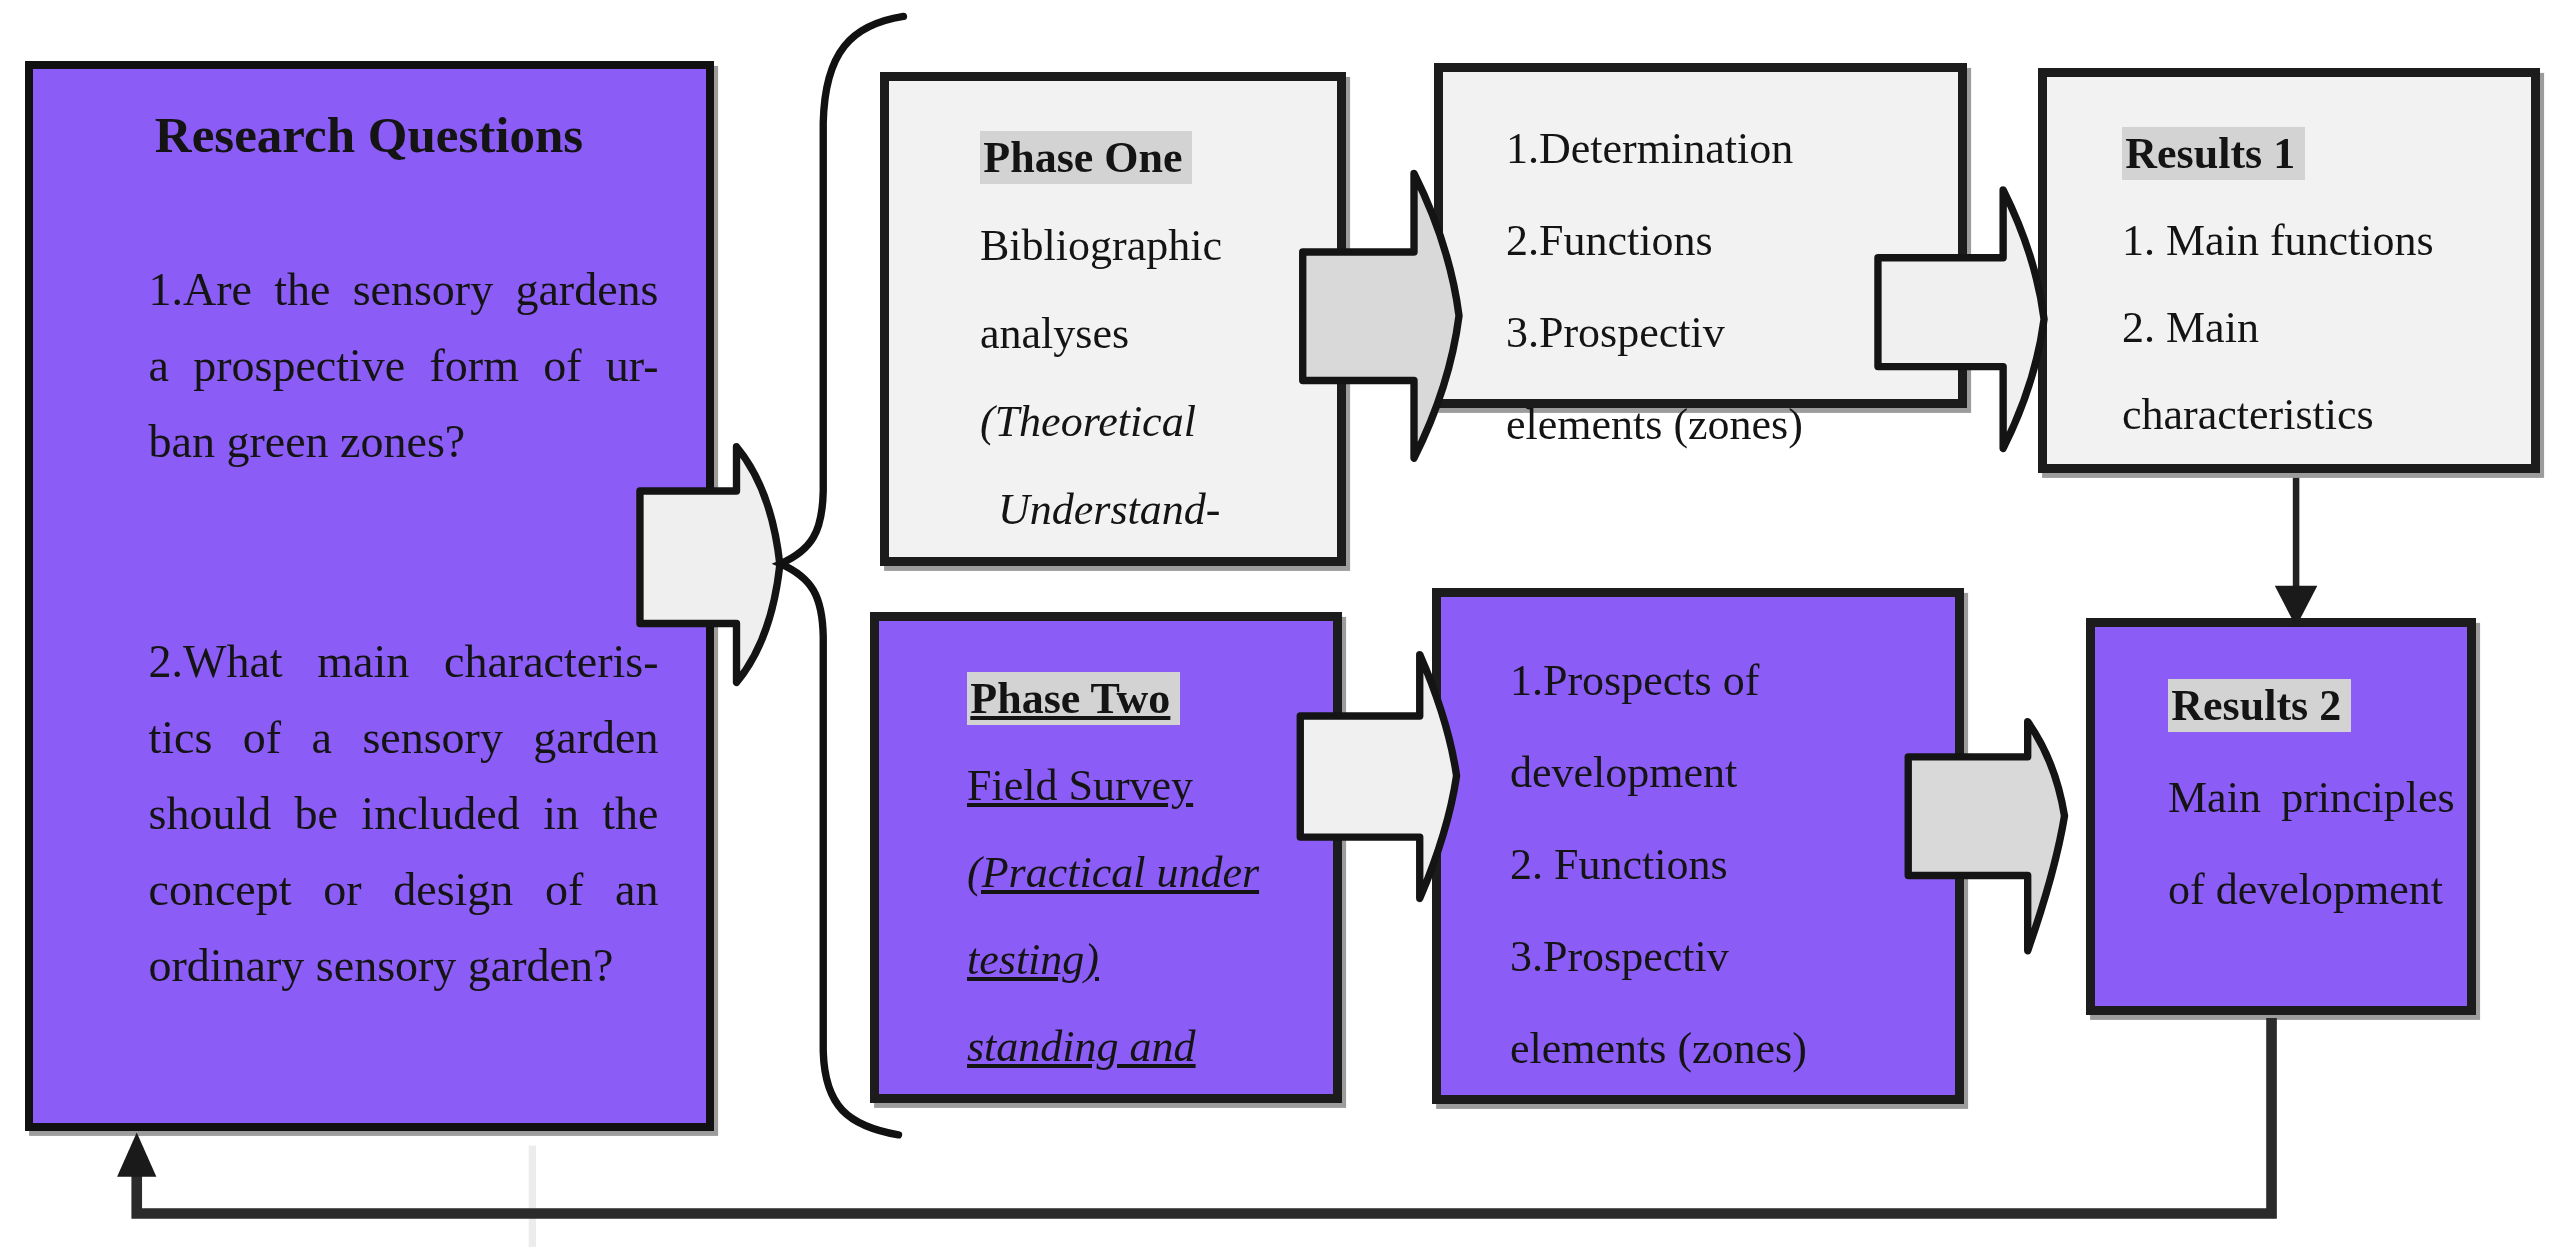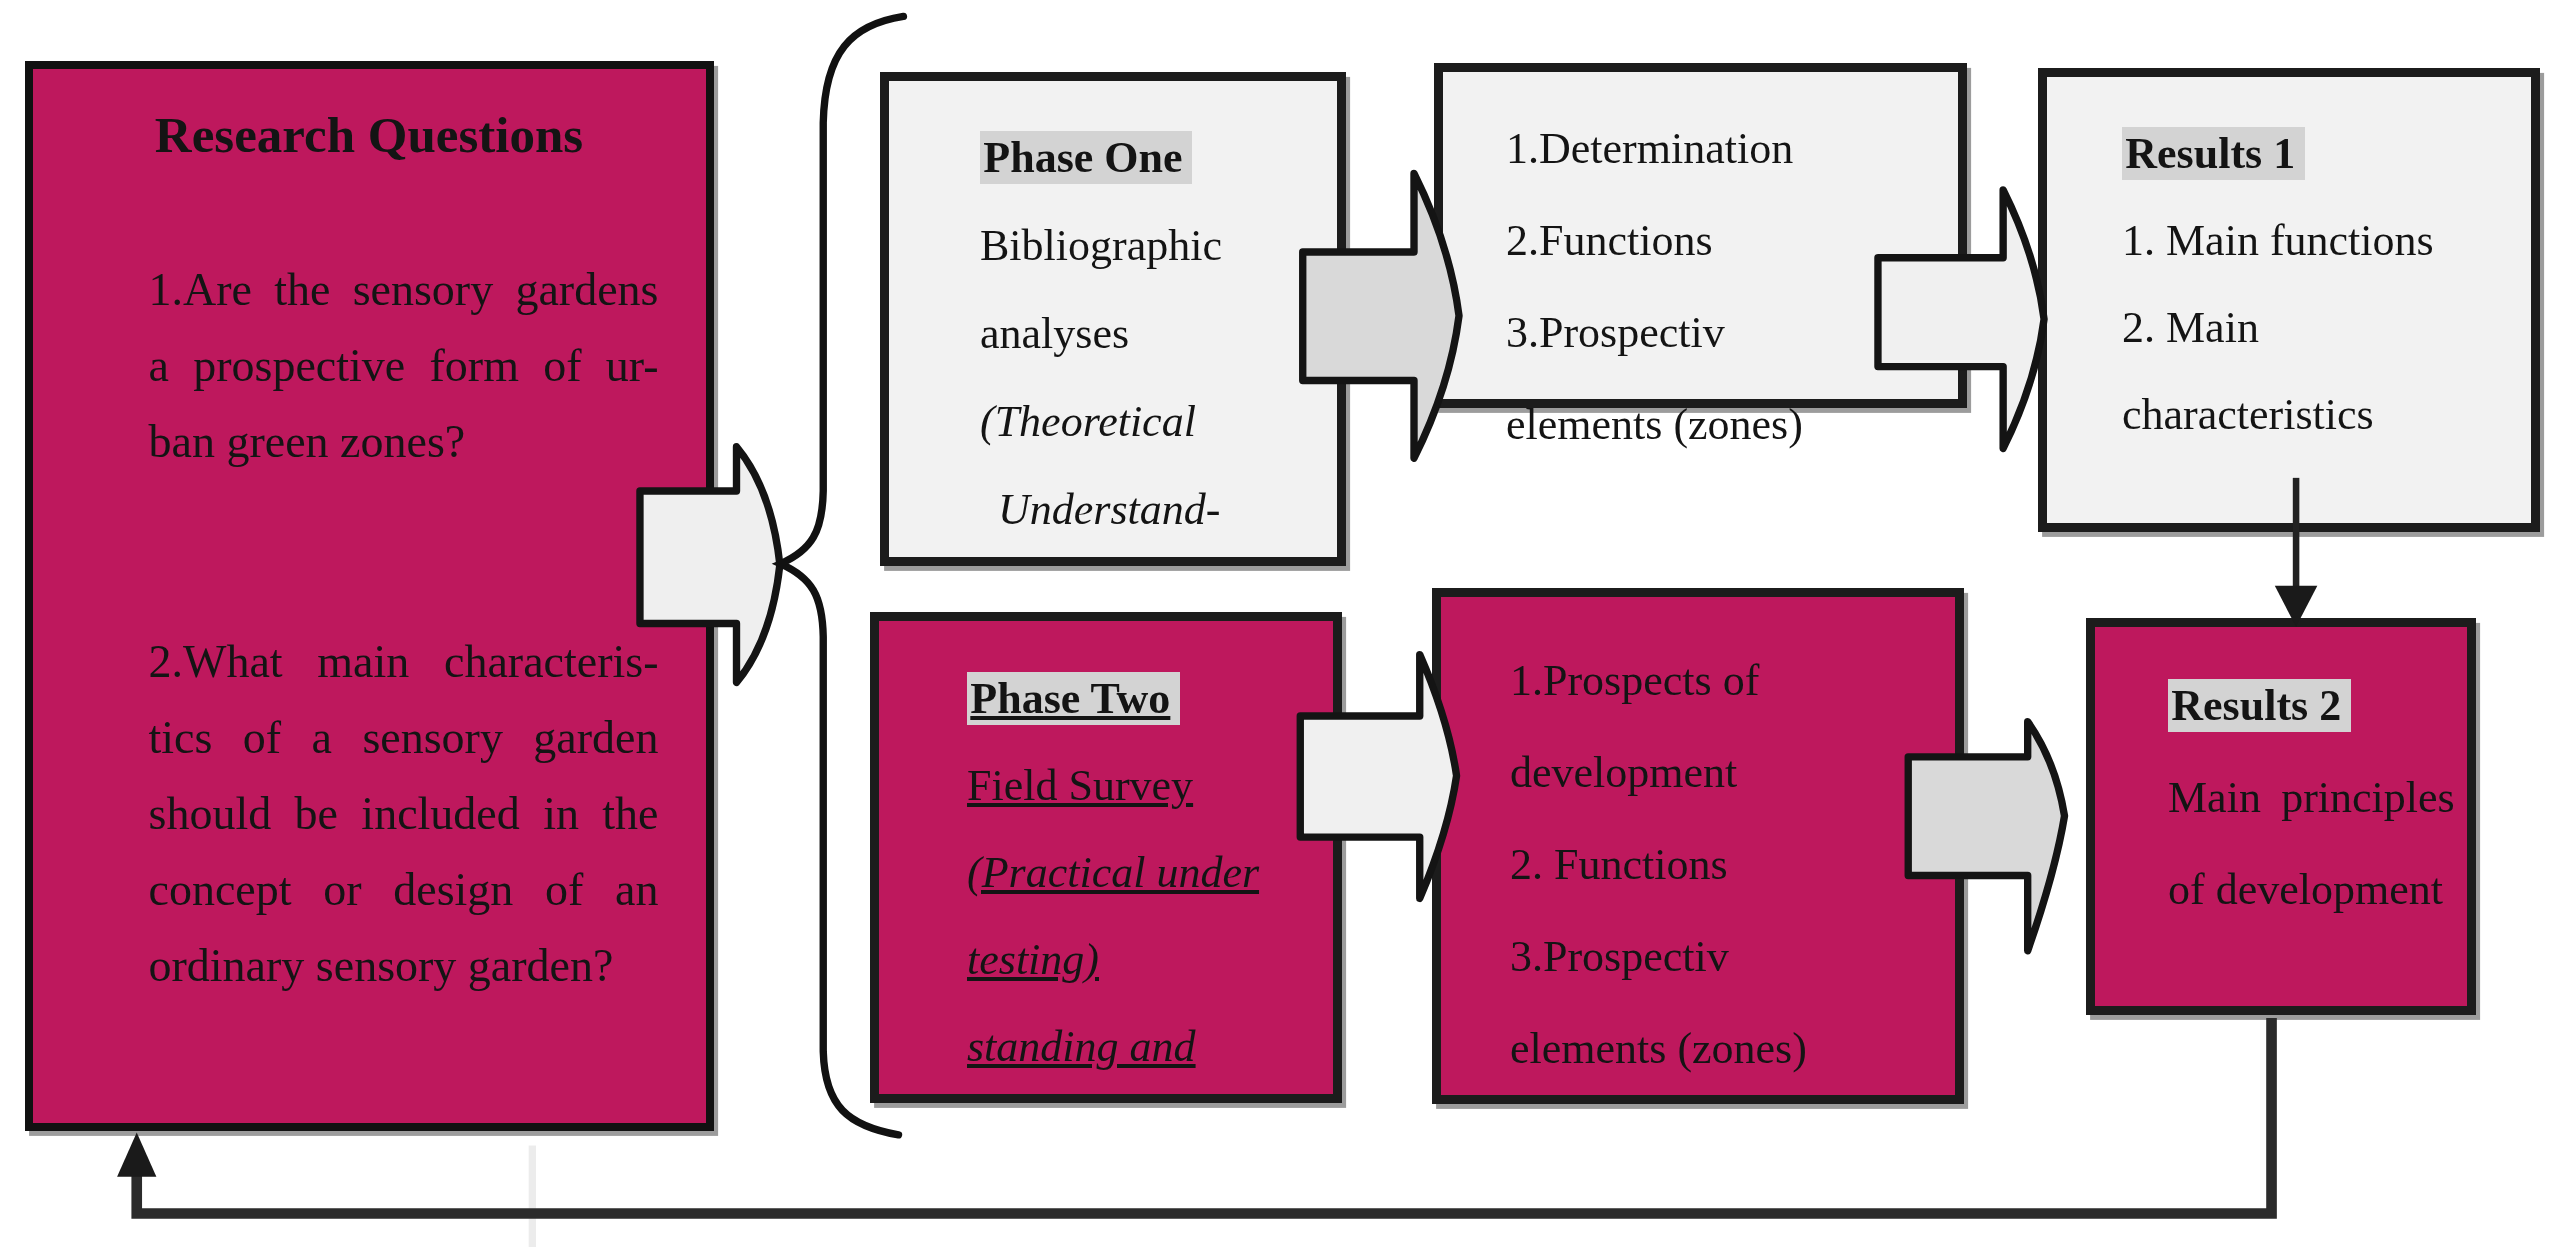--- a/index.html
+++ b/index.html
@@ -9,21 +9,21 @@
     height: 1247px;
     background: #ffffff;
     font-family: "Liberation Serif", "DejaVu Serif", serif;
     color: #141414;
     overflow: hidden;
   }
   .box {
     position: absolute;
     box-sizing: border-box;
     border: 9.8px solid #1c1c1c;
-    background: #be185d;
+    background: #8b5cf6;
     box-shadow: 4.1px 4.9px 0 #9c9c9c;
     font-size: 44px;
     line-height: 90px;
   }
   .box.light { background: #f2f2f2; }
   .line { white-space: nowrap; margin-left: 24px; }
   .hl {
     background: #d3d3d3;
     padding: 1.6px 9.8px 1.6px 3.3px;
     font-weight: bold;
@@ -54,21 +54,21 @@
     left: 880px; top: 72px; width: 466px; height: 494px;
     padding: 33px 16.4px 0 67px; line-height: 88px;
   }
   
   #out1-box {
     left: 1434px; top: 63px; width: 533px; height: 345px;
     padding: 31px 12.3px 0 39px; line-height: 92px;
   }
   
   #res1-box {
-    left: 2038px; top: 68px; width: 502px; height: 464px;
+    left: 2038px; top: 68px; width: 502px; height: 405px;
     padding: 33px 12.3px 0 51px; line-height: 87px;
   }
   
   #phase2-box {
     left: 870px; top: 612px; width: 472px; height: 491px;
     padding: 34px 12.3px 0 64px; line-height: 87px; text-decoration: underline;
   }
   
   #out2-box {
     left: 1432px; top: 588px; width: 532px; height: 516px;

